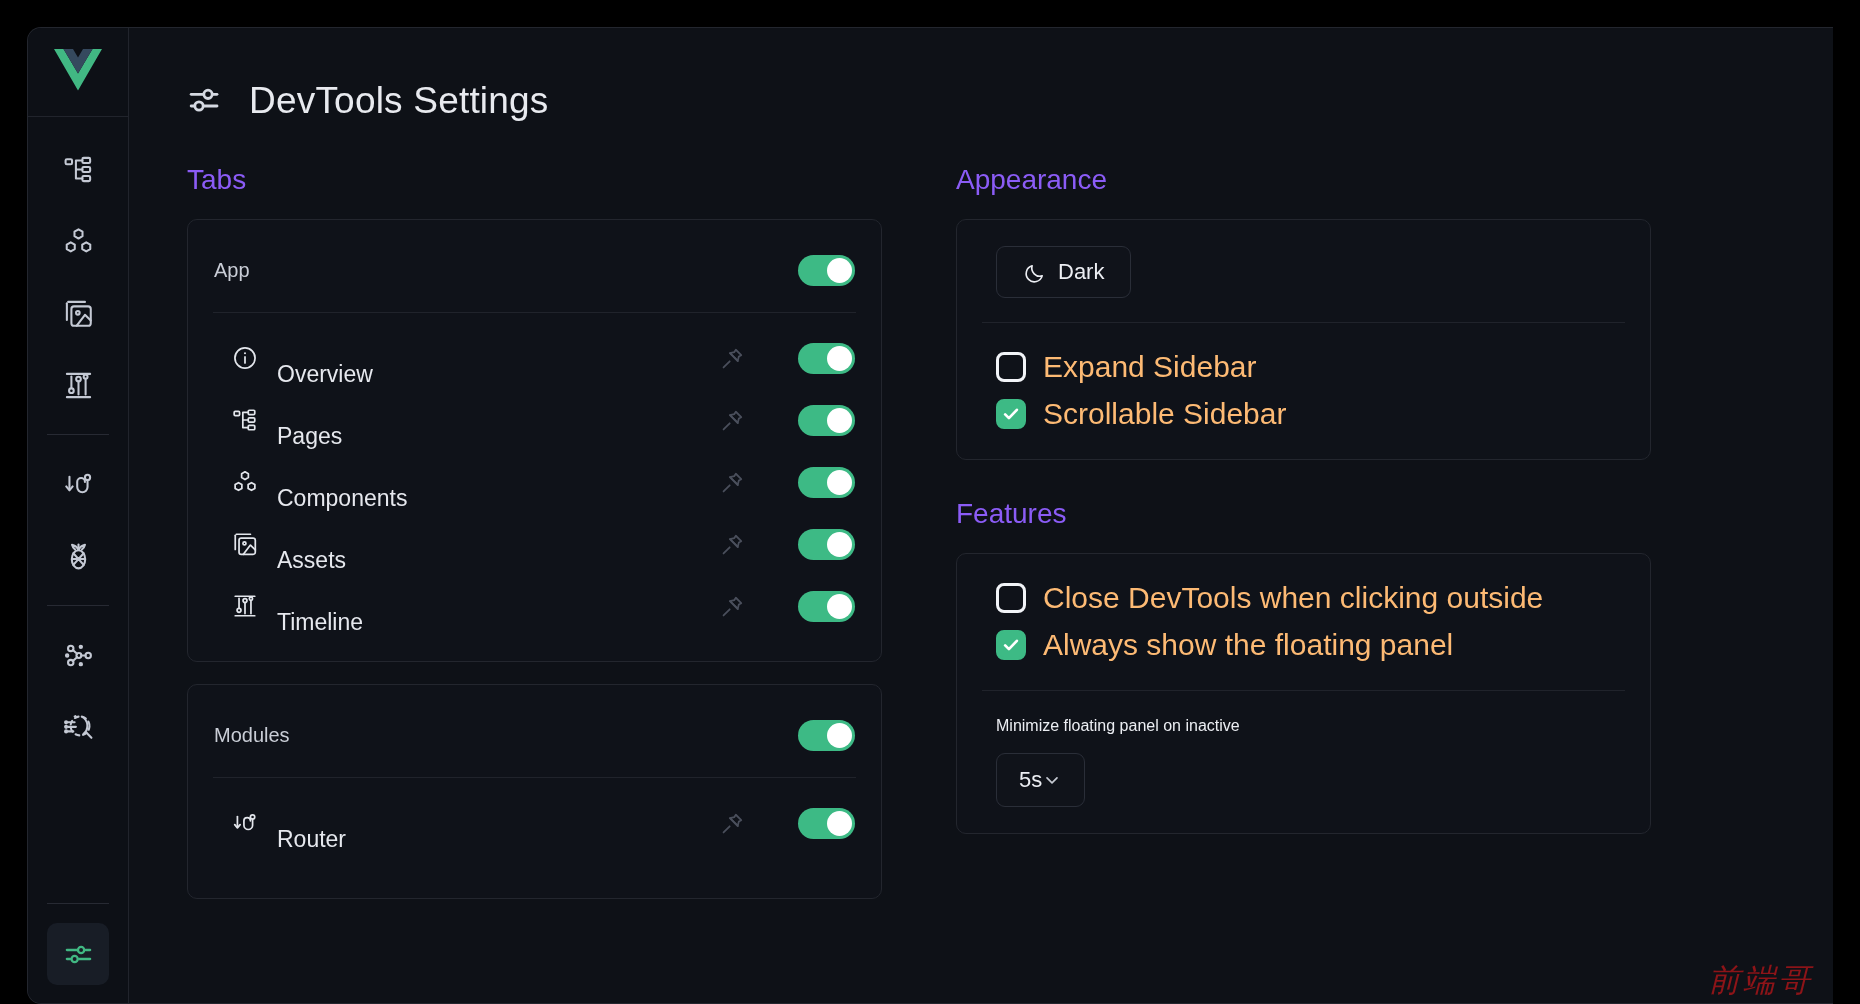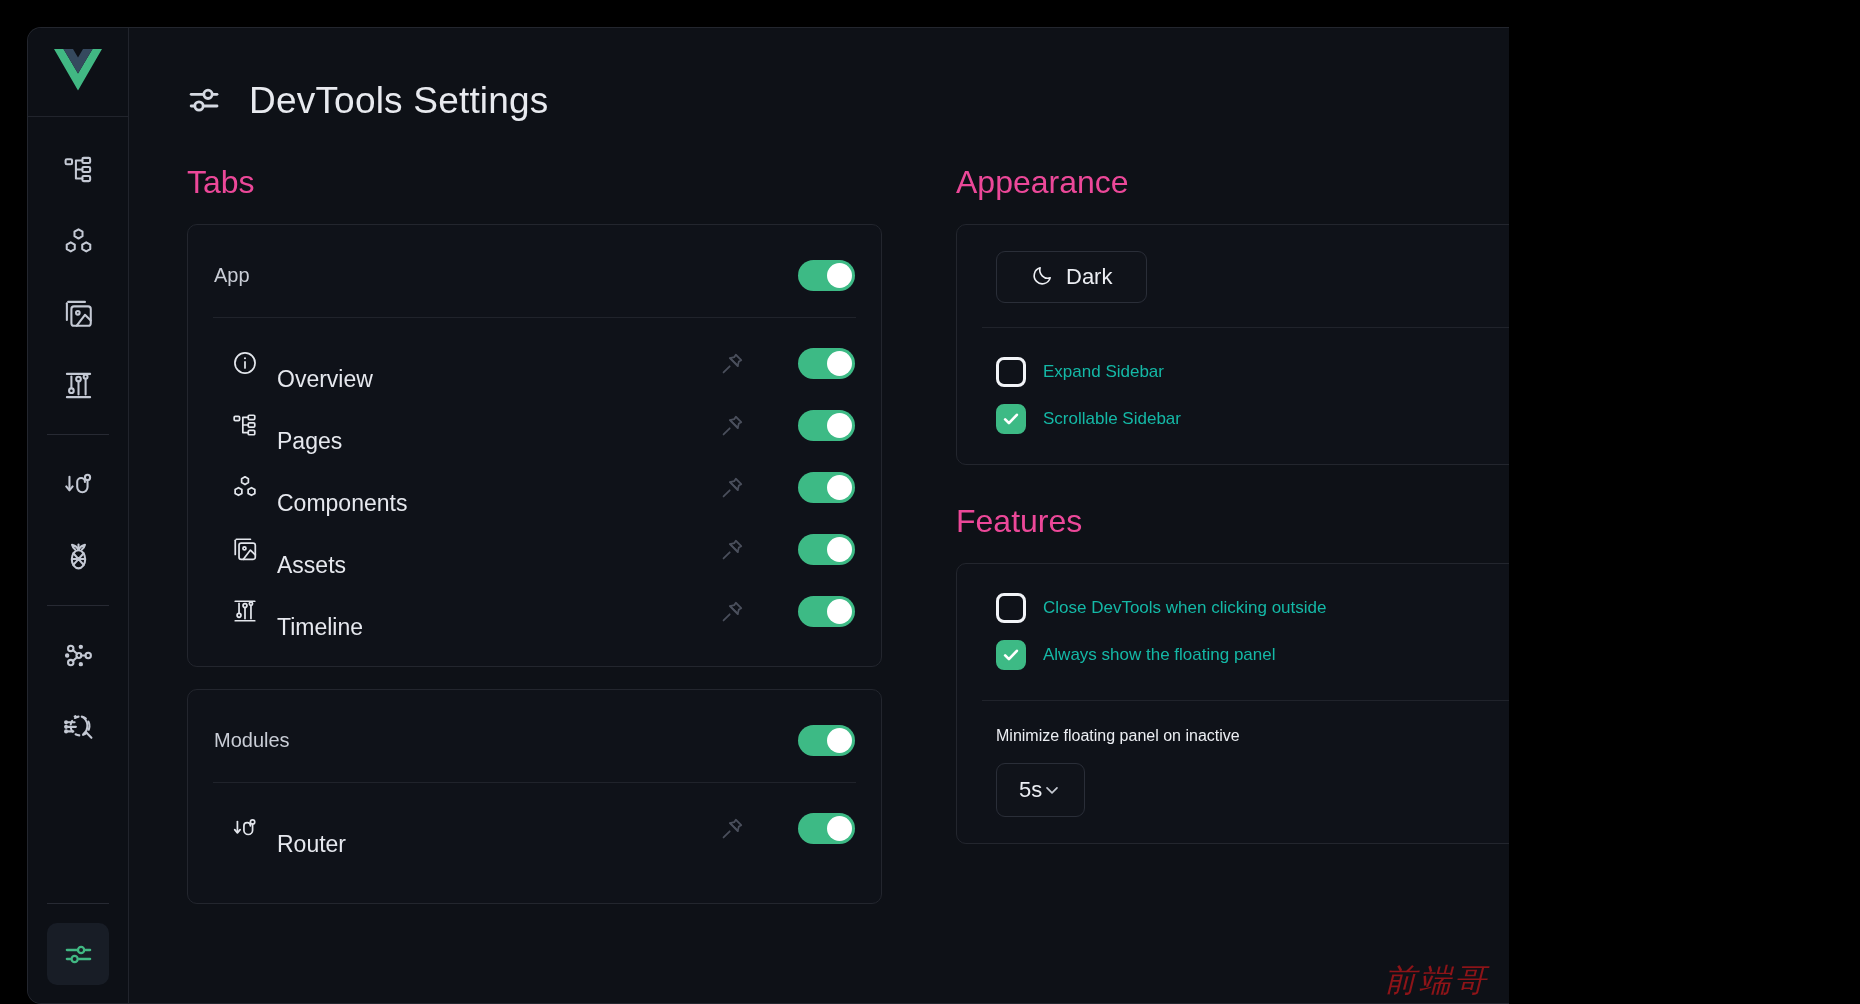--- a/index.html
+++ b/index.html
@@ -10,21 +10,21 @@
     background: #000000;
     font-family: "Liberation Sans", sans-serif;
     overflow: hidden;
   }
 
   
   .window {
     position: absolute;
     left: 27px;
     top: 27px;
-    width: 1482px;
+    width: 1806px;
     height: 977px;
     background: #0e1117;
     border-top-left-radius: 14px;
     border-bottom-left-radius: 14px;
     border: 1px solid #23262e;
     border-right: none;
     overflow: hidden;
     display: flex;
   }
 
@@ -108,23 +108,23 @@
     letter-spacing: 0.2px;
   }
 
   .columns {
     display: flex;
     gap: 74px;
   }
   .col { width: 695px; flex: 0 0 695px; }
 
   .section-title {
-    font-size: 32px;
+    font-size: 28px;
     font-weight: 400;
-    color: #ec4899;
+    color: #8b5cf6;
     margin-bottom: 23px;
   }
   .section-title.spaced { margin-top: 38px; }
 
   .panel {
     border: 1px solid #23262e;
     border-radius: 10px;
     background: #0f1219;
     padding: 0 26px;
   }
@@ -180,23 +180,23 @@
     height: 25px;
     border-radius: 50%;
     background: #ffffff;
   }
 
   .tabs-panel-pad { padding-top: 8px; padding-bottom: 14px; }
 
   
   .theme-btn {
     display: inline-flex;
-    align-items: flex-start;
+    align-items: flex-end;
     gap: 12px;
-    padding: 12px 34px;
+    padding: 12px 26px;
     border: 1px solid #2a2e38;
     border-radius: 9px;
     color: #eceef3;
     font-size: 22px;
     margin: 26px 0 24px 13px;
     background: #10131a;
   }
   .theme-btn .moon { display: flex; color: #eceef3; }
 
   .check-list { padding: 20px 0 22px 13px; }
@@ -216,22 +216,22 @@
   }
   .cb.checked {
     background: #3dba85;
     border-color: #3dba85;
     display: flex;
     align-items: center;
     justify-content: center;
   }
   .cb.checked svg { display: block; }
   .check-label {
-    font-size: 17px;
-    color: #14b8a6;
+    font-size: 30px;
+    color: #fdba74;
   }
 
   .sub-label {
     font-size: 16px;
     color: #eceef3;
     padding: 26px 0 18px 13px;
   }
   .select {
     display: inline-flex;
     align-items: center;

